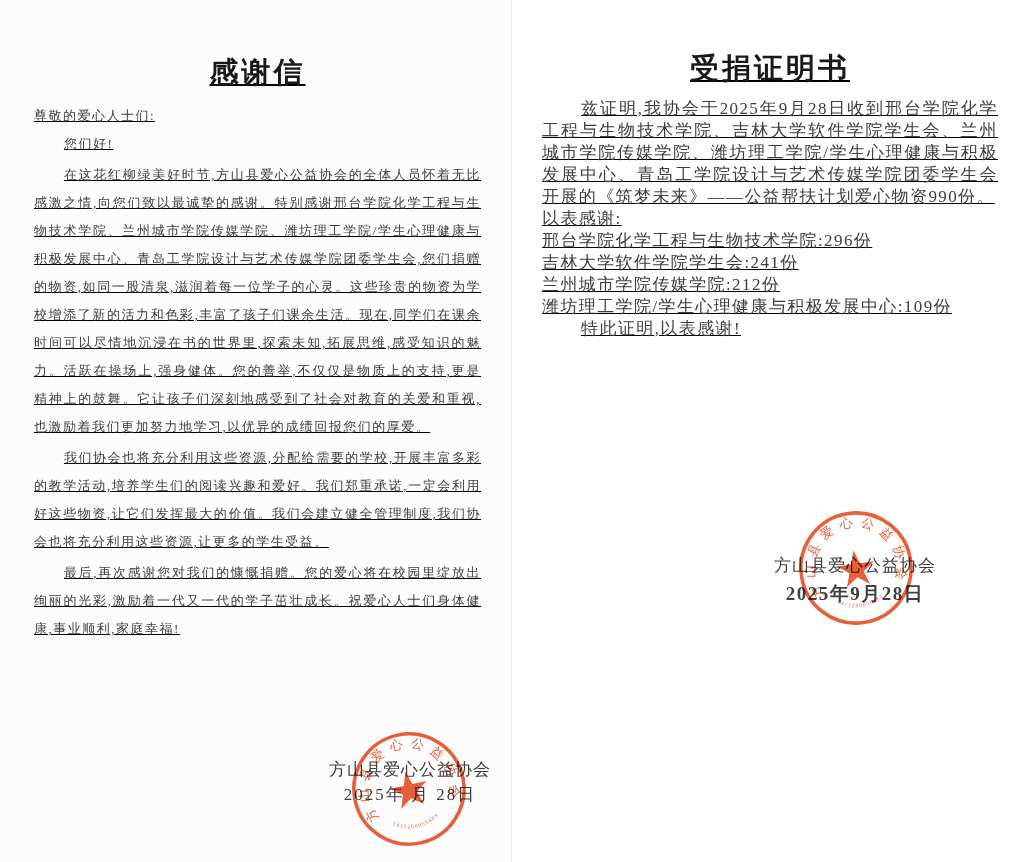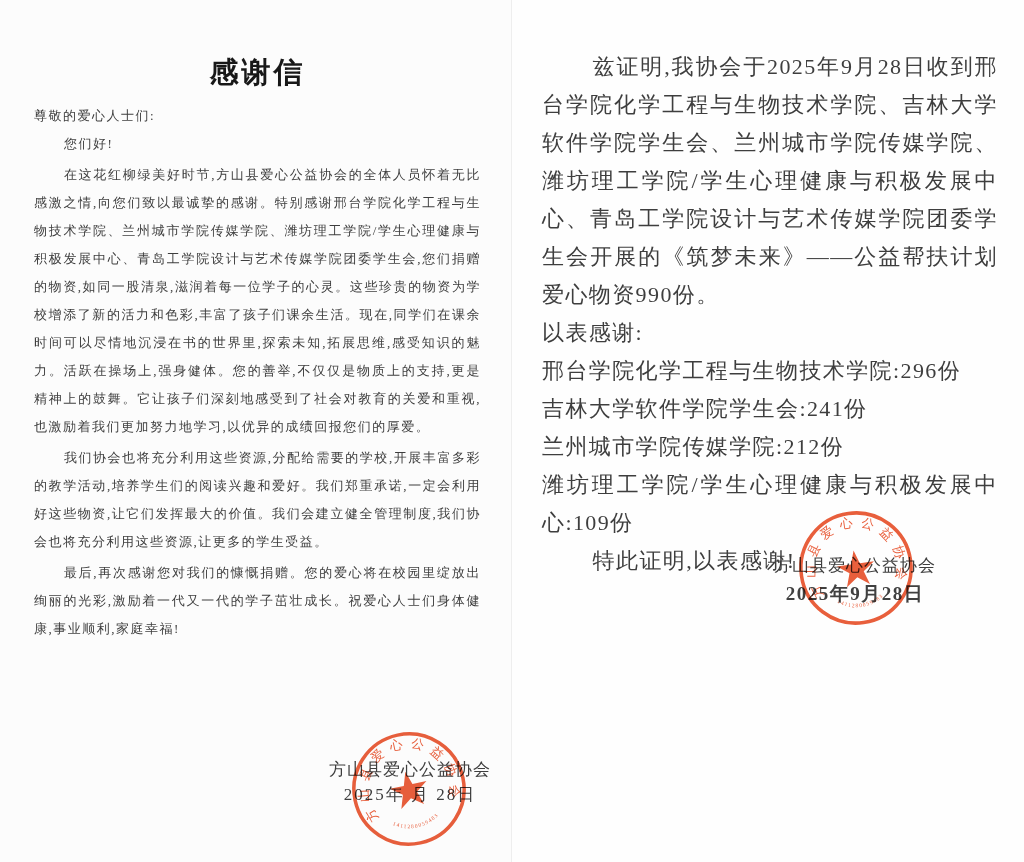--- a/index.html
+++ b/index.html
@@ -4,33 +4,33 @@
 <style>
   html,body{margin:0;padding:0;background:#ffffff;}
   body{
     width:1024px;height:862px;overflow:hidden;
     font-family:"Liberation Serif","DejaVu Serif",serif;
     -webkit-font-smoothing:antialiased;
   }
   .sheet{display:flex;width:1024px;height:862px;}
   .page{
     position:relative;box-sizing:border-box;
-    width:512px;height:862px;overflow:hidden;
+    width:512px;height:862px;overflow:hidden;text-decoration:underline;
   }
   .page.left{background:#fcfcfc;border-right:1px solid #eeeeee;padding:52px 30px 0 34px;}
   .page.right{background:#fefefe;padding:48px 26px 0 30px;}
 
   .doc-title{
     margin:0 0 10px 0;text-align:center;
     font-size:29px;font-weight:700;color:#181818;
     letter-spacing:3px;line-height:40px;
   }
   .body-text p{margin:0;color:#3e3e3e;}
   .left .body-text p{font-size:13px;line-height:28px;letter-spacing:1.5px;}
-  .right .body-text p{font-size:22px;line-height:38px;letter-spacing:1.4px;}
+  .right .body-text p{font-size:17px;line-height:22px;letter-spacing:1.4px;}
   .jp{text-align:justify;text-justify:inter-ideograph;}
   .indent{text-indent:2.3em;}
   .left .body-text p.par{margin-top:3px;}
   .salutation{margin-top:6px !important;}
 
   .sig{position:absolute;text-align:center;color:#3e3e3e;}
   .sig .org{font-size:17px;letter-spacing:1px;line-height:24px;}
   .sig-left{left:318px;top:758px;width:184px;}
   .sig-left .date{font-size:17px;letter-spacing:2px;line-height:24px;margin-top:1px;}
   .sig-right{left:248px;top:554px;width:190px;}
@@ -78,20 +78,21 @@
       <text font-size="13" letter-spacing="7" text-anchor="middle">
         <textPath href="#sealArcTop" startOffset="50%">方山县爱心公益协会</textPath>
       </text>
       <text font-size="5.5" letter-spacing="1.2" text-anchor="middle">
         <textPath href="#sealArcBottom" startOffset="50%">1411280059483</textPath>
       </text>
     </svg>
   </section>
 
   <section class="page right">
+    <h1 class="doc-title">受捐证明书</h1>
 
     <div class="body-text">
       <p class="jp indent">兹证明,我协会于2025年9月28日收到邢台学院化学工程与生物技术学院、吉林大学软件学院学生会、兰州城市学院传媒学院、潍坊理工学院/学生心理健康与积极发展中心、青岛工学院设计与艺术传媒学院团委学生会开展的《筑梦未来》——公益帮扶计划爱心物资990份。</p>
       <p class="jp">以表感谢:</p>
       <p class="jp">邢台学院化学工程与生物技术学院:296份</p>
       <p class="jp">吉林大学软件学院学生会:241份</p>
       <p class="jp">兰州城市学院传媒学院:212份</p>
       <p class="jp">潍坊理工学院/学生心理健康与积极发展中心:109份</p>
       <p class="jp indent">特此证明,以表感谢!</p>
     </div>

